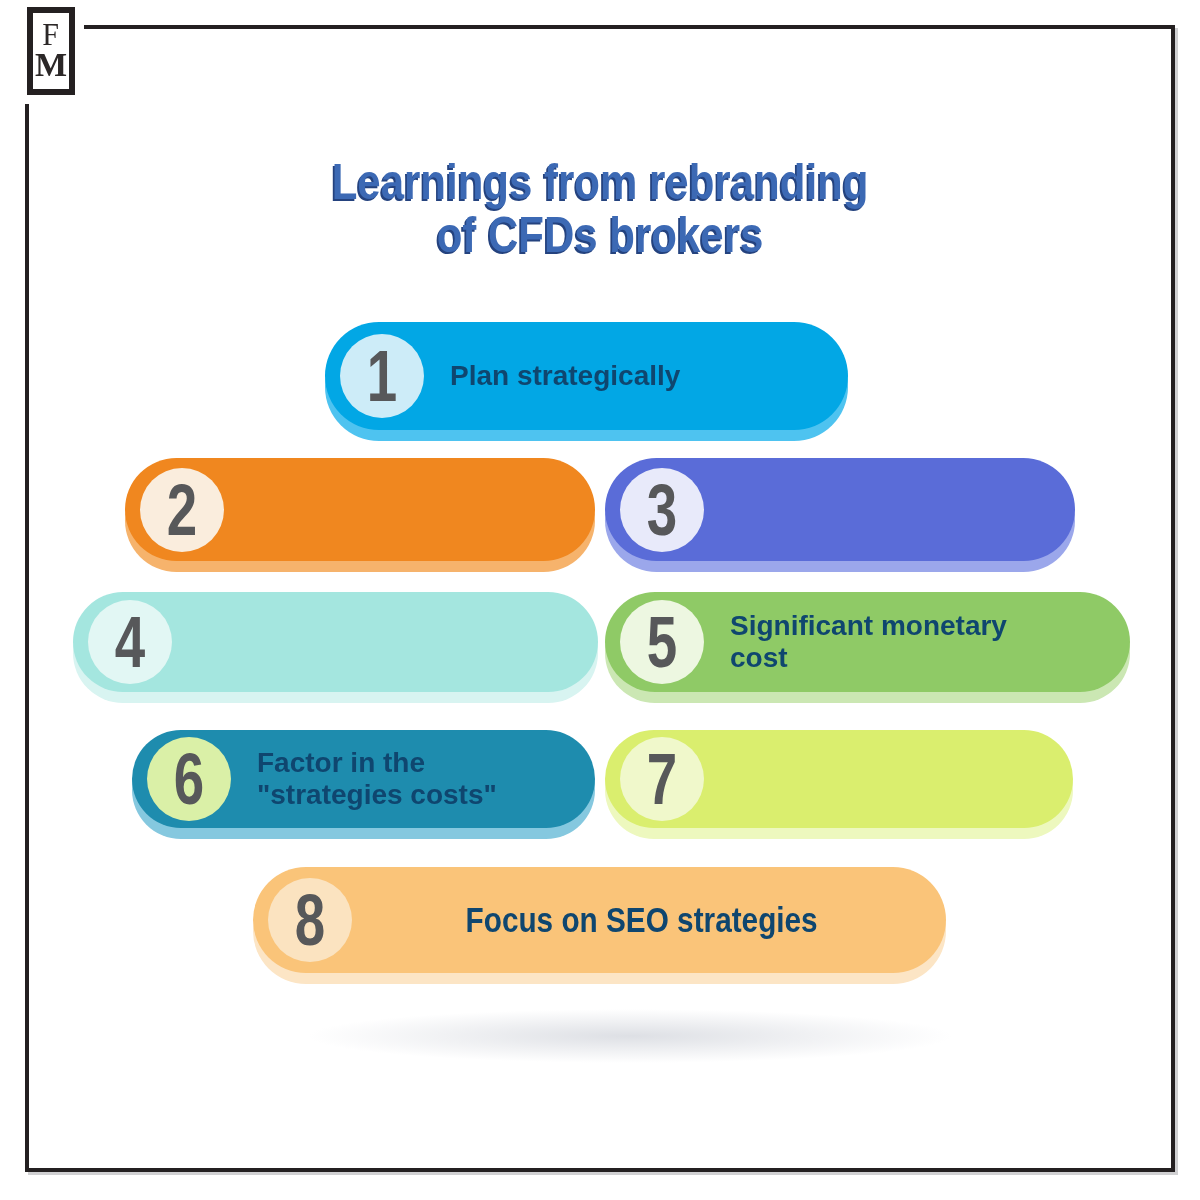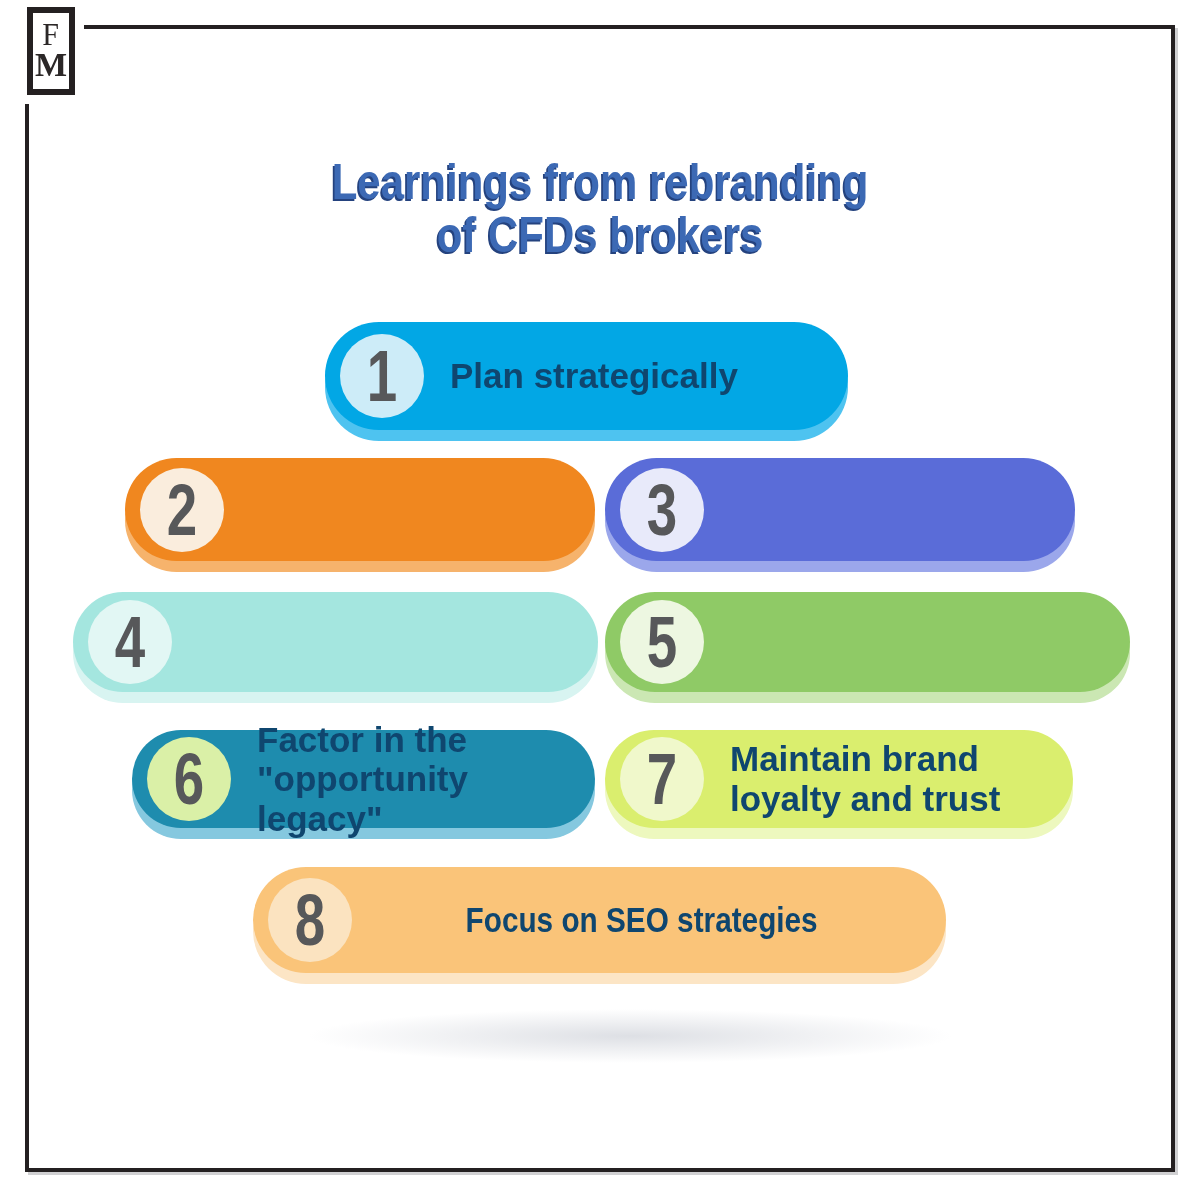--- a/index.html
+++ b/index.html
@@ -45,21 +45,21 @@
   .num-circle{
     flex:0 0 auto;width:84px;height:84px;margin-left:15px;border-radius:50%;
     background:var(--circle,#fff);
     display:flex;align-items:center;justify-content:center;
   }
   .num{
     font-size:72px;font-weight:bold;color:var(--number-color,#57585A);
     transform:scaleX(.76);line-height:1;
   }
   .pill-label{
-    margin-left:26px;font-size:35px;font-weight:bold;line-height:1.13;
+    margin-left:26px;font-size:28px;font-weight:bold;line-height:1.13;
     color:var(--label-color,#0F466F);white-space:pre-line;
   }
   .pill-label.condensed{
     flex:1;text-align:center;padding-right:48px;font-size:35px;
     transform:scaleX(.85);
   }
   .p1{left:325px;top:322px;width:523px;height:108px}
   .p2{left:125px;top:458px;width:470px;height:103px}
   .p3{left:605px;top:458px;width:470px;height:103px}
   .p4{left:73px; top:592px;width:525px;height:100px}
@@ -124,42 +124,42 @@
       </div>
     </div>
   </div>
 
   <div class="pill p5" style="--fill: #8FCA66; --base: #CBE7B3; --circle: #EDF7E1;">
     <div class="pill-base"></div>
     <div class="pill-body">
       <div class="num-circle">
         <span class="num">5</span>
       </div>
+      <div class="pill-label">Significant monetary
+cost</div>
     </div>
   </div>
 
   <div class="pill p6" style="--fill: #1E8CAE; --base: #85C8DF; --circle: #DAF0A7;">
     <div class="pill-base"></div>
     <div class="pill-body">
       <div class="num-circle">
         <span class="num">6</span>
       </div>
       <div class="pill-label">Factor in the
-"opportunity legacy"</div>
+"strategies costs"</div>
     </div>
   </div>
 
   <div class="pill p7" style="--fill: #DAEE6E; --base: #EDF8BE; --circle: #F0F8CB;">
     <div class="pill-base"></div>
     <div class="pill-body">
       <div class="num-circle">
         <span class="num">7</span>
       </div>
-      <div class="pill-label">Maintain brand
-loyalty and trust</div>
     </div>
   </div>
 
   <div class="pill p8" style="--fill: #FAC479; --base: #FCE5C5; --circle: #FBE3C0;">
     <div class="pill-base"></div>
     <div class="pill-body">
       <div class="num-circle">
         <span class="num">8</span>
       </div>
       <div class="pill-label condensed">Focus on SEO strategies</div>

